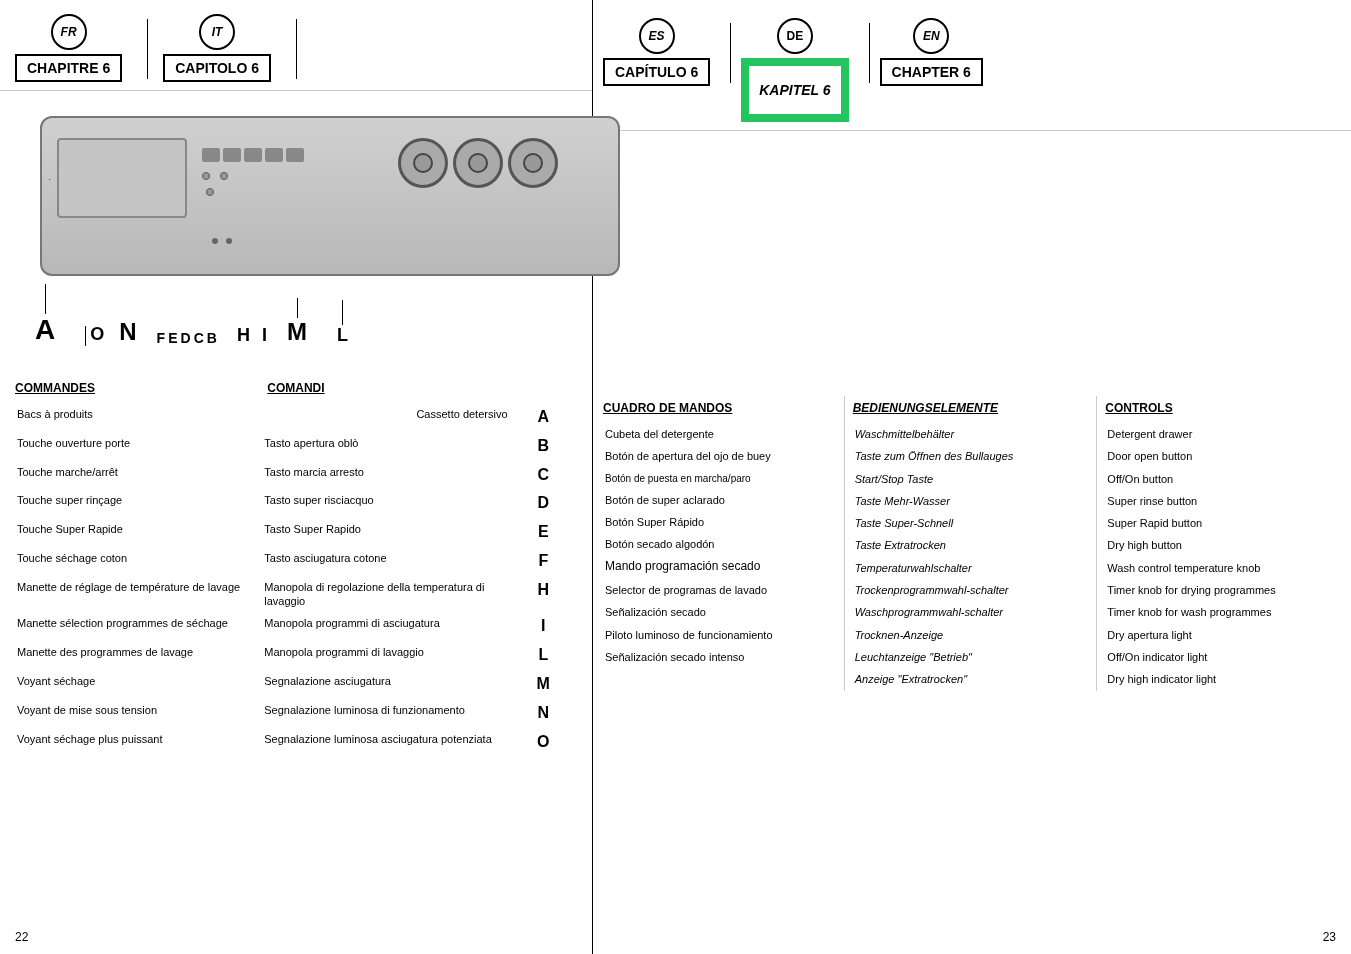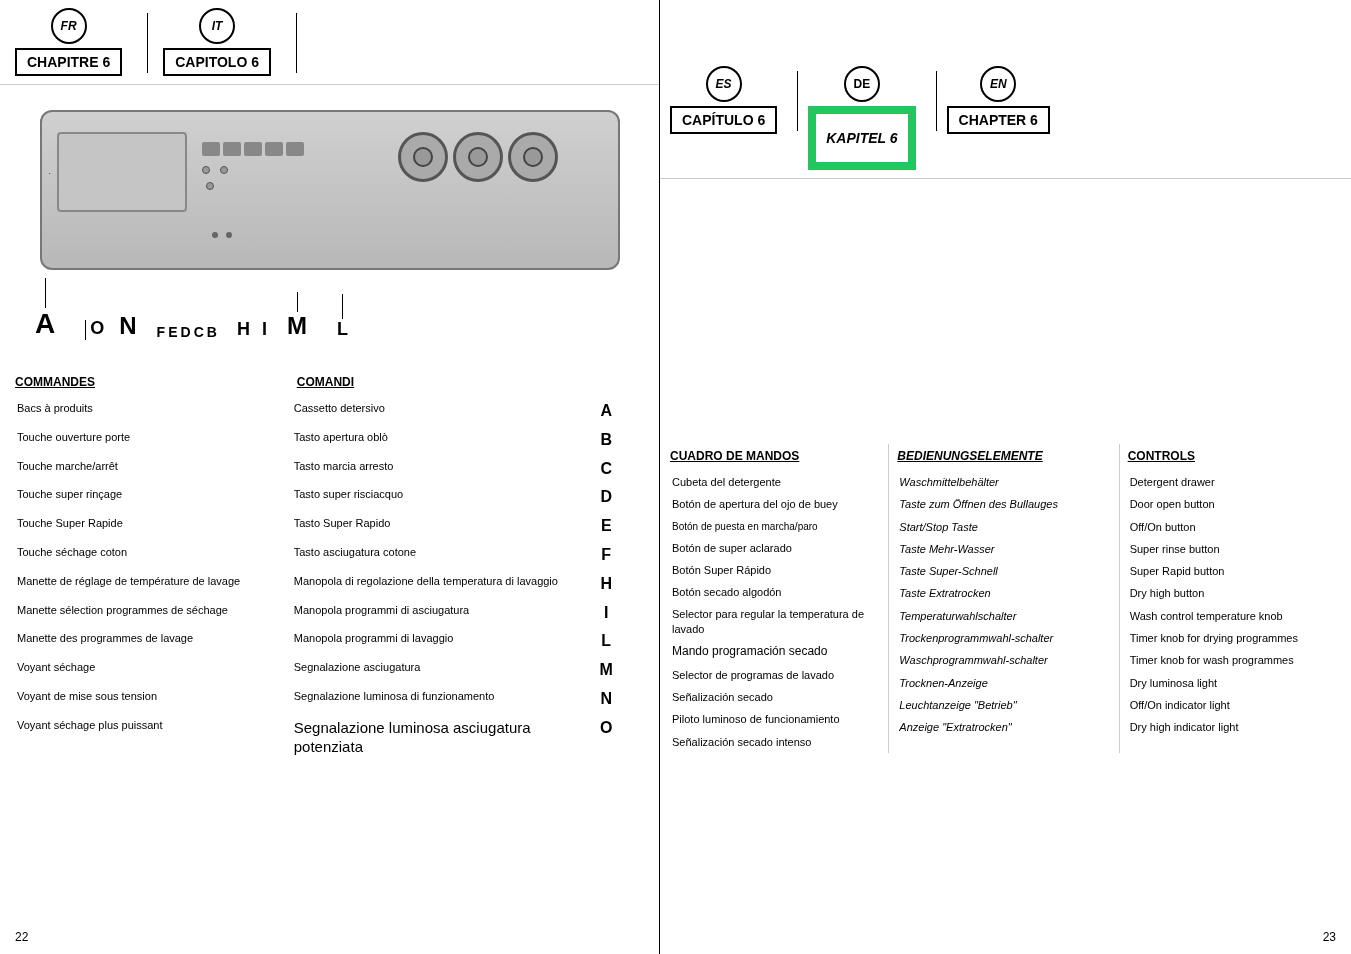--- a/index.html
+++ b/index.html
@@ -14,31 +14,30 @@
     }
 
     .page-container {
       display: flex;
       width: 100%;
       height: 954px;
     }
 
     
     .left-half {
-      width: 660px;
+      width: 593px;
       border-right: 1px solid #000;
-      padding: 0 0;
+      padding: 6px 0;
       position: relative;
     }
 
     
     .right-half {
       flex: 1;
       padding: 10px 0;
-      margin-top: 48px;
     }
 
     
     .header-row {
       display: flex;
       align-items: flex-start;
       padding: 5px 15px;
       border-bottom: 1px solid #ccc;
       margin-bottom: 5px;
     }
@@ -345,21 +344,21 @@
         <div style="width:44%; padding-right:5px; padding-left:5px;">
           <div class="section-title">COMANDI</div>
         </div>
         <div style="width:12%;"></div>
       </div>
 
       <table class="items-table">
         <tbody id="left-table-body">
         <tr>
     <td class="col-left" style="font-size:11px; padding:4px 2px; vertical-align:top; line-height:1.3;margin-top:40px;">Bacs à produits</td>
-    <td class="col-right" style="font-size:11px; padding:4px 2px; vertical-align:top; line-height:1.3;">Cassetto detersivo</td>
+    <td class="col-right" style="font-size:11px; padding:4px 2px; vertical-align:top; line-height:1.3;text-align:right;">Cassetto detersivo</td>
     <td class="col-letter" style="font-size:16px; font-weight:bold; text-align:center; padding:4px 2px; vertical-align:top;">A</td>
   </tr>
             <tr>
     <td class="col-left" style="font-size:11px; padding:4px 2px; vertical-align:top; line-height:1.3;">Touche ouverture porte</td>
     <td class="col-right" style="font-size:11px; padding:4px 2px; vertical-align:top; line-height:1.3;">Tasto apertura oblò</td>
     <td class="col-letter" style="font-size:16px; font-weight:bold; text-align:center; padding:4px 2px; vertical-align:top;">B</td>
   </tr>
             <tr>
     <td class="col-left" style="font-size:11px; padding:4px 2px; vertical-align:top; line-height:1.3;">Touche marche/arrêt</td>
     <td class="col-right" style="font-size:11px; padding:4px 2px; vertical-align:top; line-height:1.3;">Tasto marcia arresto</td>
@@ -400,21 +399,21 @@
     <td class="col-right" style="font-size:11px; padding:4px 2px; vertical-align:top; line-height:1.3;">Segnalazione asciugatura</td>
     <td class="col-letter" style="font-size:16px; font-weight:bold; text-align:center; padding:4px 2px; vertical-align:top;">M</td>
   </tr>
             <tr>
     <td class="col-left" style="font-size:11px; padding:4px 2px; vertical-align:top; line-height:1.3;">Voyant de mise sous tension</td>
     <td class="col-right" style="font-size:11px; padding:4px 2px; vertical-align:top; line-height:1.3;">Segnalazione luminosa di funzionamento</td>
     <td class="col-letter" style="font-size:16px; font-weight:bold; text-align:center; padding:4px 2px; vertical-align:top;">N</td>
   </tr>
             <tr>
     <td class="col-left" style="font-size:11px; padding:4px 2px; vertical-align:top; line-height:1.3;">Voyant séchage plus puissant</td>
-    <td class="col-right" style="font-size:15px; padding:4px 2px; vertical-align:top; line-height:1.3;">Segnalazione luminosa asciugatura potenziata</td>
+    <td class="col-right" style="font-size:11px; padding:4px 2px; vertical-align:top; line-height:1.3;">Segnalazione luminosa asciugatura potenziata</td>
     <td class="col-letter" style="font-size:16px; font-weight:bold; text-align:center; padding:4px 2px; vertical-align:top;">O</td>
   </tr>
           </tbody>
       </table>
     </div>
 
     <div style="position:absolute; bottom:10px; left:15px; font-size:12px;">22</div>
   </div>
 
   <div class="right-half">
@@ -478,23 +477,20 @@
                 <tr>
                   <td style="font-size:11px; padding:4px 2px; vertical-align:top; line-height:1.3;">Botón de super aclarado</td>
                 </tr>
                 <tr>
                   <td style="font-size:11px; padding:4px 2px; vertical-align:top; line-height:1.3;">Botón Super Rápido</td>
                 </tr>
                 <tr>
                   <td style="font-size:11px; padding:4px 2px; vertical-align:top; line-height:1.3;">Botón secado algodón</td>
                 </tr>
                 <tr>
-                  <td style="font-size:11px; padding:4px 2px; vertical-align:top; line-height:1.3;">Selector para regular la temperatura de lavado</td>
-                </tr>
-                <tr>
                   <td style="font-size:12px; padding:4px 2px; vertical-align:top; line-height:1.3;">Mando programación secado</td>
                 </tr>
                 <tr>
                   <td style="font-size:11px; padding:4px 2px; vertical-align:top; line-height:1.3;">Selector de programas de lavado</td>
                 </tr>
                 <tr>
                   <td style="font-size:11px; padding:4px 2px; vertical-align:top; line-height:1.3;">Señalización secado</td>
                 </tr>
                 <tr>
                   <td style="font-size:11px; padding:4px 2px; vertical-align:top; line-height:1.3;">Piloto luminoso de funcionamiento</td>
@@ -573,21 +569,21 @@
                 <tr>
                   <td style="font-size:11px; padding:4px 2px; vertical-align:top; line-height:1.3;">Wash control temperature knob</td>
                 </tr>
                 <tr>
                   <td style="font-size:11px; padding:4px 2px; vertical-align:top; line-height:1.3;">Timer knob for drying programmes</td>
                 </tr>
                 <tr>
                   <td style="font-size:11px; padding:4px 2px; vertical-align:top; line-height:1.3;">Timer knob for wash programmes</td>
                 </tr>
                 <tr>
-                  <td style="font-size:11px; padding:4px 2px; vertical-align:top; line-height:1.3;">Dry luminosa light</td>
+                  <td style="font-size:11px; padding:4px 2px; vertical-align:top; line-height:1.3;">Dry apertura light</td>
                 </tr>
                 <tr>
                   <td style="font-size:11px; padding:4px 2px; vertical-align:top; line-height:1.3;">Off/On indicator light</td>
                 </tr>
                 <tr>
                   <td style="font-size:11px; padding:4px 2px; vertical-align:top; line-height:1.3;">Dry high indicator light</td>
                 </tr>
               </tbody>
           </table>
         </div>

